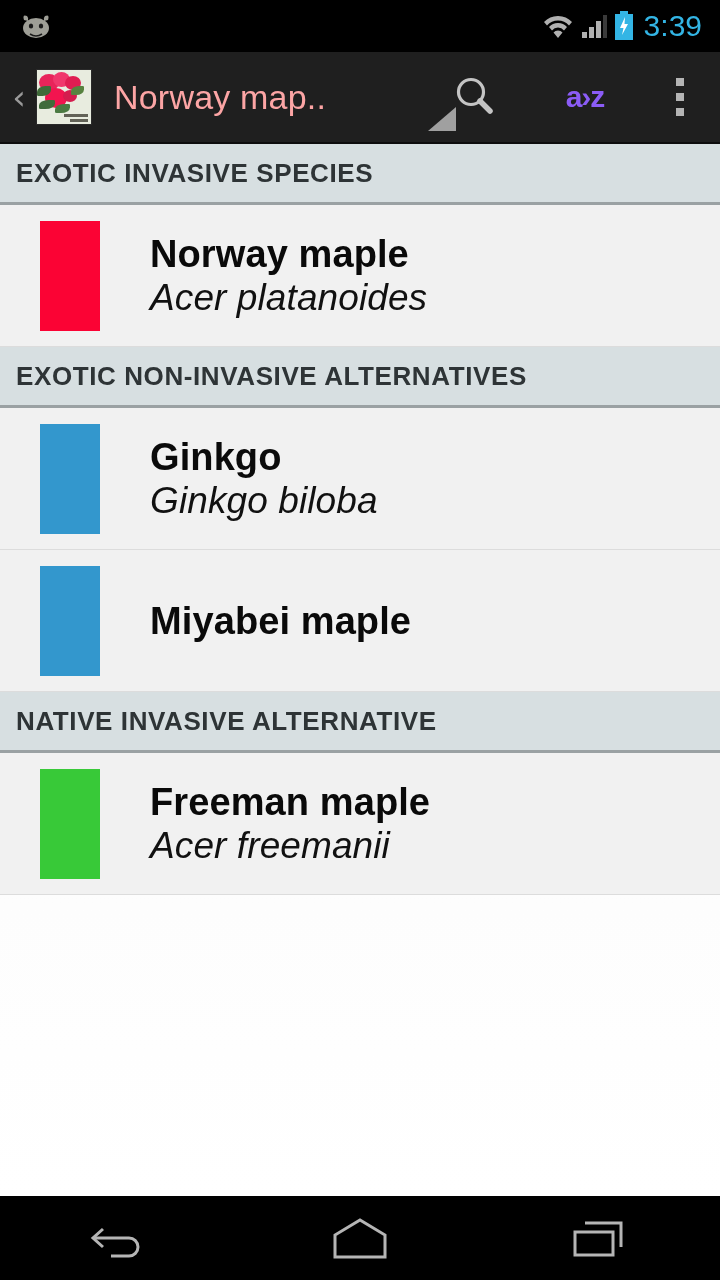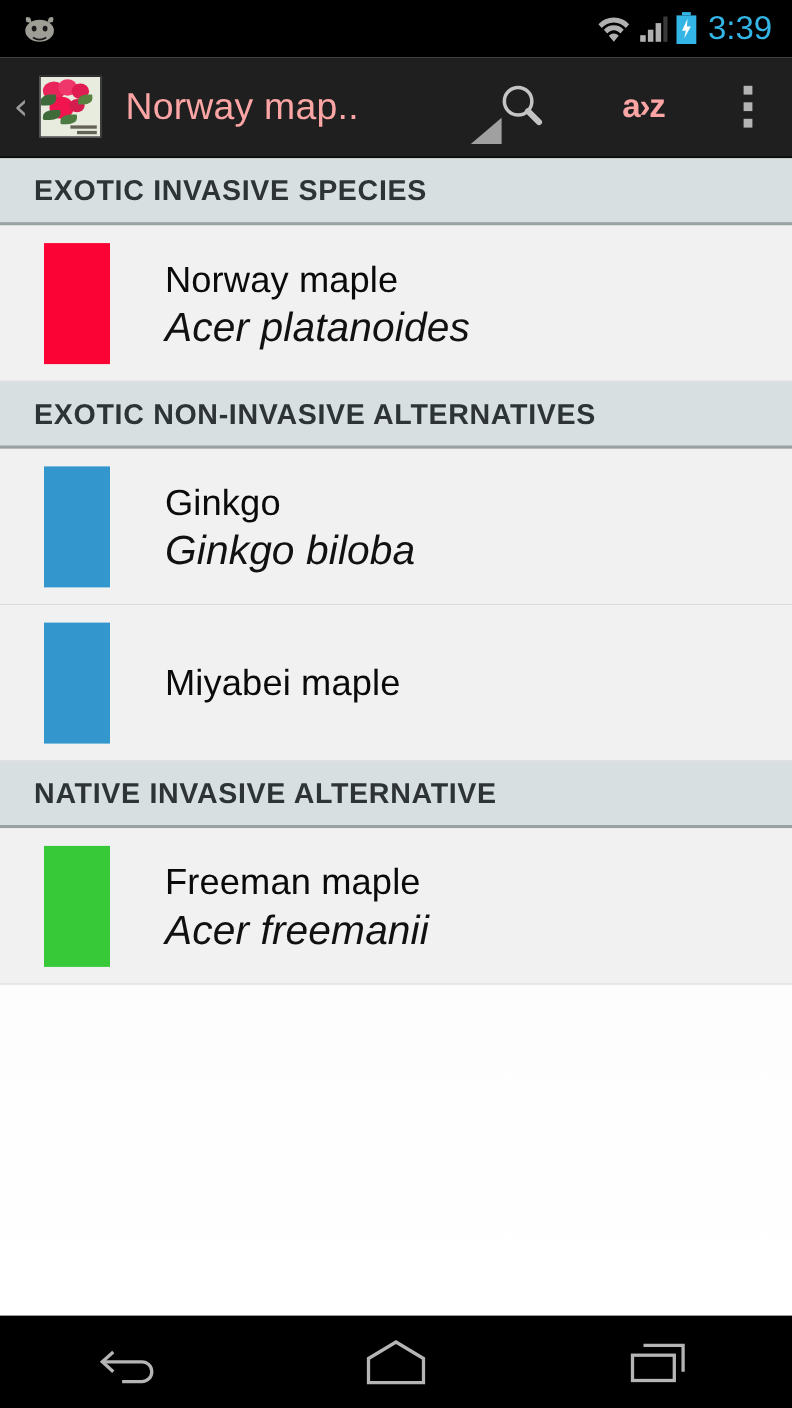--- a/index.html
+++ b/index.html
@@ -74,53 +74,53 @@
     width:0; height:0;
     border-left:28px solid transparent;
     border-bottom:24px solid #a0a0a0;
   }
   .ab-action {
     width:110px; height:92px; display:flex; align-items:center;
     justify-content:center; flex:0 0 auto;
   }
   .ab-overflow { width:80px; }
   .az-label {
-    color:#fca5a5; font-size:30px; font-weight:bold;
+    color:#8b5cf6; font-size:30px; font-weight:bold;
     font-family:"Liberation Sans", sans-serif; letter-spacing:-1px;
   }
   .dots { display:flex; flex-direction:column; gap:7px; }
   .dots span { display:block; width:8px; height:8px; background:#b4b4b4; }
 
   
   .list {
     position:absolute; top:144px; left:0; width:720px; height:1052px;
     background:linear-gradient(to bottom,#f7f7f7 0%, #fbfbfb 45%, #ffffff 100%);
     overflow:hidden;
   }
   .section-header {
     height:61px; background:#d7dfe1;
     border-bottom:3px solid #9aa1a3;
     display:flex; align-items:center;
-    padding-left:31px;
+    padding-left:16px;
   }
   .section-header .sh-text {
     color:#2e3436; font-size:26px; font-weight:bold;
     letter-spacing:.6px;
     font-family:"Liberation Sans", sans-serif;
   }
   .list-item {
     height:142px; display:flex; align-items:center;
     background:#f1f1f1;
     border-bottom:1px solid #dcdcdc;
     padding-left:40px;
   }
   .swatch { width:60px; height:110px; flex:0 0 auto; }
   .item-text { padding-left:50px; display:flex; flex-direction:column; gap:6px; }
   .item-common {
-    font-size:33px; font-weight:normal; color:#0a0a0a;
+    font-size:38px; font-weight:bold; color:#0a0a0a;
     letter-spacing:.1px; line-height:38px;
   }
   .item-latin {
     font-size:37px; font-style:italic; color:#111;
     letter-spacing:.1px; line-height:38px;
   }
   .list-filler { background:transparent; }
 
   
   .nav-bar {

